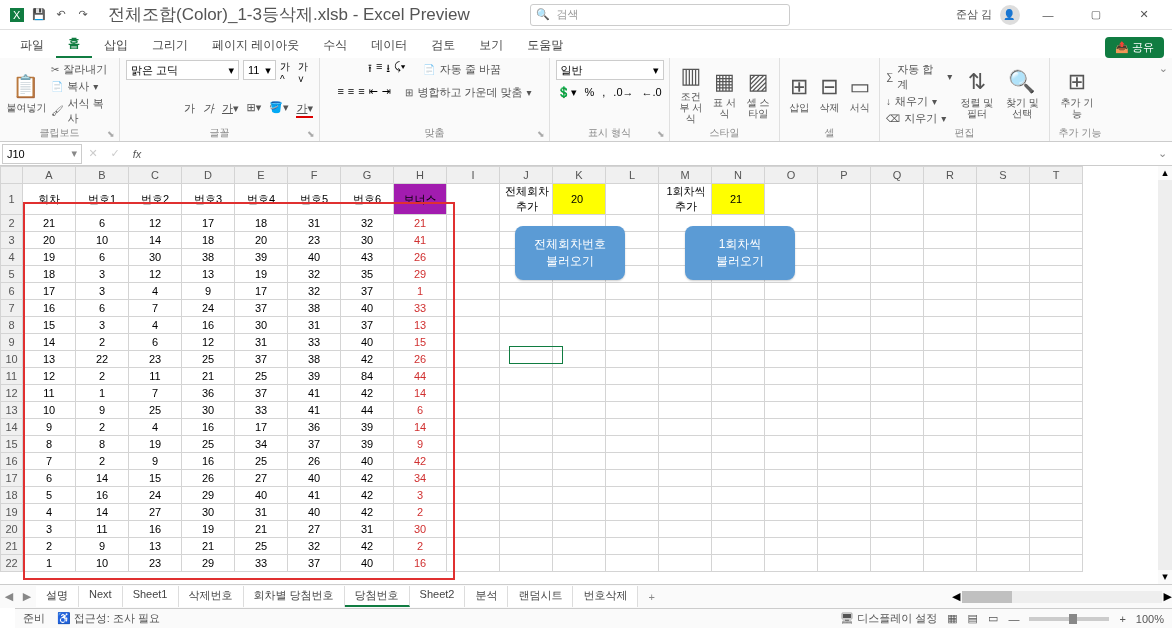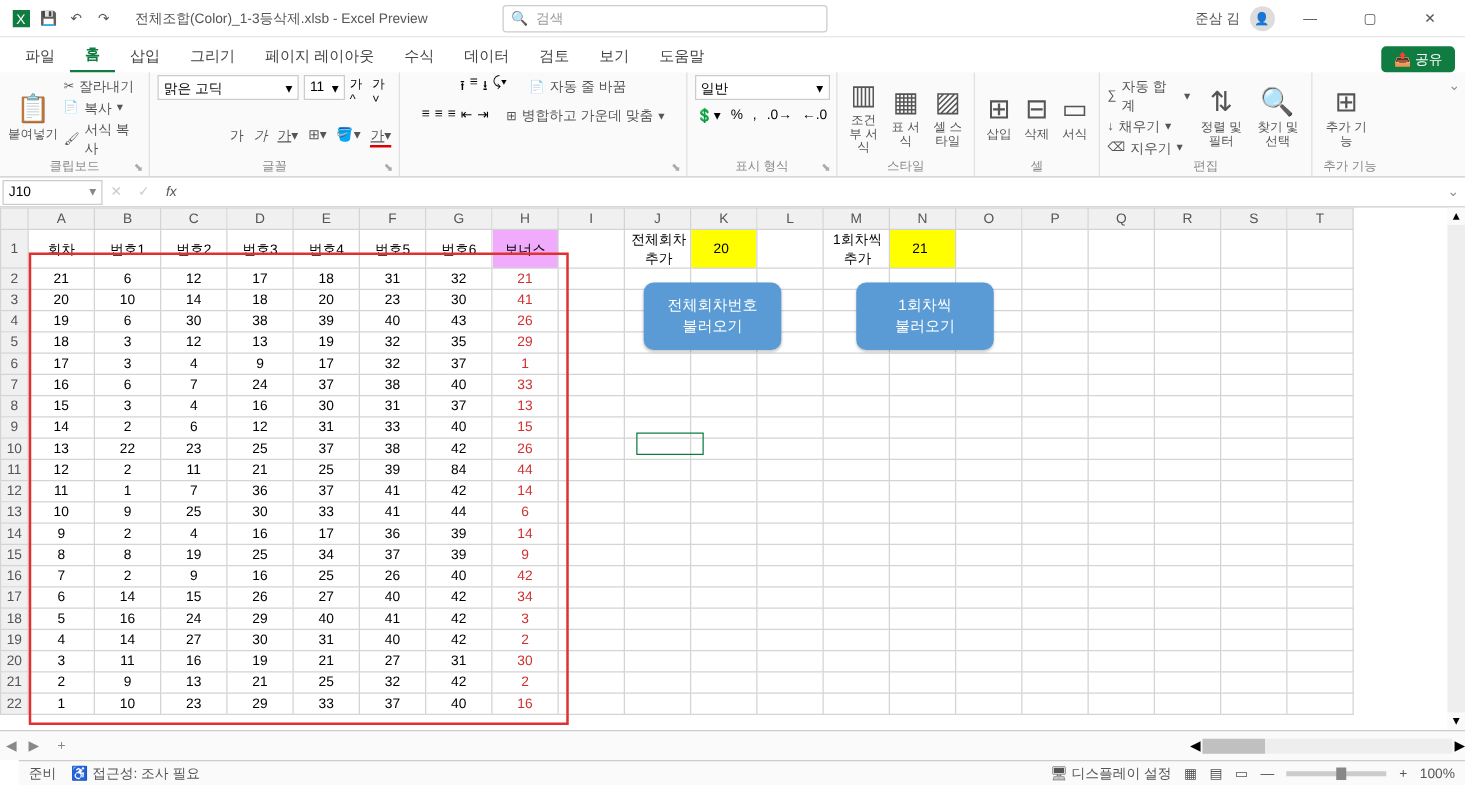--- a/index.html
+++ b/index.html
@@ -1,20 +1,20 @@
 <!DOCTYPE html>
 <html><head>
 <meta charset="utf-8">
 <style>
 *{margin:0;padding:0;box-sizing:border-box;font-family:"Segoe UI","Malgun Gothic",sans-serif;font-size:11px;}
 body{background:#fff;width:1172px;height:628px;overflow:hidden;position:relative;}
 .titlebar{height:30px;background:#fff;display:flex;align-items:center;padding:0 8px;border-bottom:1px solid #e0e0e0;}
 .titlebar .qat{display:flex;gap:4px;align-items:center;}
 .titlebar .qat-btn{width:18px;height:18px;display:flex;align-items:center;justify-content:center;color:#555;}
-.titlebar .filename{margin-left:16px;color:#555;font-size:11px;}
+.titlebar .filename{margin-left:16px;color:#555;font-size:17px;}
 .titlebar .searchbox{margin-left:60px;width:260px;height:22px;border:1px solid #ccc;border-radius:3px;display:flex;align-items:center;padding:0 6px;color:#888;gap:6px;}
 .titlebar .right{margin-left:auto;display:flex;align-items:center;gap:8px;color:#555;}
 .winbtn{width:40px;height:30px;display:flex;align-items:center;justify-content:center;}
 .avatar{width:20px;height:20px;border-radius:50%;background:#ddd;display:flex;align-items:center;justify-content:center;font-size:10px;}
 .menubar{height:28px;background:#fff;display:flex;align-items:end;padding:0 8px;gap:0;}
 .menubar .tab{padding:4px 12px;font-size:12px;color:#444;cursor:pointer;}
 .menubar .tab.active{border-bottom:2px solid #107c41;color:#107c41;font-weight:600;}
 .menubar .share{margin-left:auto;background:#107c41;color:#fff;padding:3px 10px;border-radius:4px;font-size:11px;}
 .ribbon{height:84px;background:#fafafa;border-bottom:1px solid #ccc;display:flex;position:relative;}
 .rgroup{border-right:1px solid #e0e0e0;padding:2px 6px 14px 6px;display:flex;flex-direction:column;position:relative;height:100%;}
@@ -32,21 +32,21 @@
 .fxbar{flex:1;height:20px;padding:0 4px;}
 .grid-area{height:418px;overflow:hidden;position:relative;display:flex;}
 .sheet{flex:1;position:relative;}
 table.ss{border-collapse:collapse;table-layout:fixed;}
 table.ss th,table.ss td{border:1px solid #d4d4d4;text-align:center;height:17px;font-size:11px;font-weight:normal;overflow:hidden;}
 table.ss .corner{background:#f0f0f0;width:22px;}
 table.ss th.colh{background:#f0f0f0;width:53px;color:#555;}
 table.ss th.rowh{background:#f0f0f0;width:22px;color:#555;}
 table.ss td{width:53px;}
 .hdr-cell{background:#fff;}
-.bonus-hdr{background:#f0abfc;}
+.bonus-hdr{background:#a21caf;}
 .bonus-val{color:#d03030;}
 .yellow-cell{background:#ffff00;text-align:right;padding-right:4px;}
 .lbl-cell{text-align:left;padding-left:2px;}
 .redbox{position:absolute;border:2px solid #e03030;pointer-events:none;}
 .bluebtn{position:absolute;background:#5b9bd5;color:#fff;border-radius:8px;padding:10px 12px;text-align:center;font-size:12px;line-height:1.4;cursor:pointer;box-shadow:0 1px 2px rgba(0,0,0,.2);}
 .sel-cell{position:absolute;border:1px solid #107c41;pointer-events:none;}
 .tabstrip{height:24px;border-top:1px solid #ccc;display:flex;align-items:center;background:#fafafa;}
 .tabnav{width:18px;text-align:center;color:#888;}
 .stab{padding:2px 10px;border-right:1px solid #ddd;background:#fff;font-size:11px;color:#444;cursor:pointer;}
 .stab.active{border-bottom:2px solid #107c41;}
@@ -162,20 +162,21 @@
         <div style="display:flex;gap:4px">
           <span>≡</span>
           <span>≡</span>
           <span>≡</span>
           <span>⇤</span>
           <span>⇥</span>
         </div>
         <div class="smallrow">⊞ <span>병합하고 가운데 맞춤</span> ▾</div>
       </div>
     </div>
+    <div class="glabel">맞춤</div>
     <div class="rlauncher">⬊</div>
   </div>
   <div class="rgroup" style="width:120px">
     <div class="rbody" style="flex-direction:column;gap:6px">
       <div class="sel" style="width:108px">
           <span>일반</span>
           <span style="margin-left:auto">▾</span>
         </div>
       <div style="display:flex;gap:8px">
         <span>💲▾</span>
@@ -817,20 +818,32 @@
   <div class="vscroll">
     <div style="height:14px;text-align:center">▴</div>
     <div class="track"></div>
     <div style="height:14px;text-align:center">▾</div>
   </div>
 </div>
 
 <div class="tabstrip">
   <div class="tabnav">◀</div>
   <div class="tabnav">▶</div>
+  <div id="sheet-tabs" style="display:flex">
+      <div class="stab">설명</div>
+      <div class="stab">Next</div>
+      <div class="stab">Sheet1</div>
+      <div class="stab">삭제번호</div>
+      <div class="stab">회차별 당첨번호</div>
+      <div class="stab active">당첨번호</div>
+      <div class="stab">Sheet2</div>
+      <div class="stab">분석</div>
+      <div class="stab">랜덤시트</div>
+      <div class="stab">번호삭제</div>
+    </div>
   <div class="addtab">+</div>
   <div class="hscroll">
     <span>◀</span>
     <div class="track">
         <div class="thumb"></div>
       </div>
     <span>▶</span>
   </div>
 </div>
 

